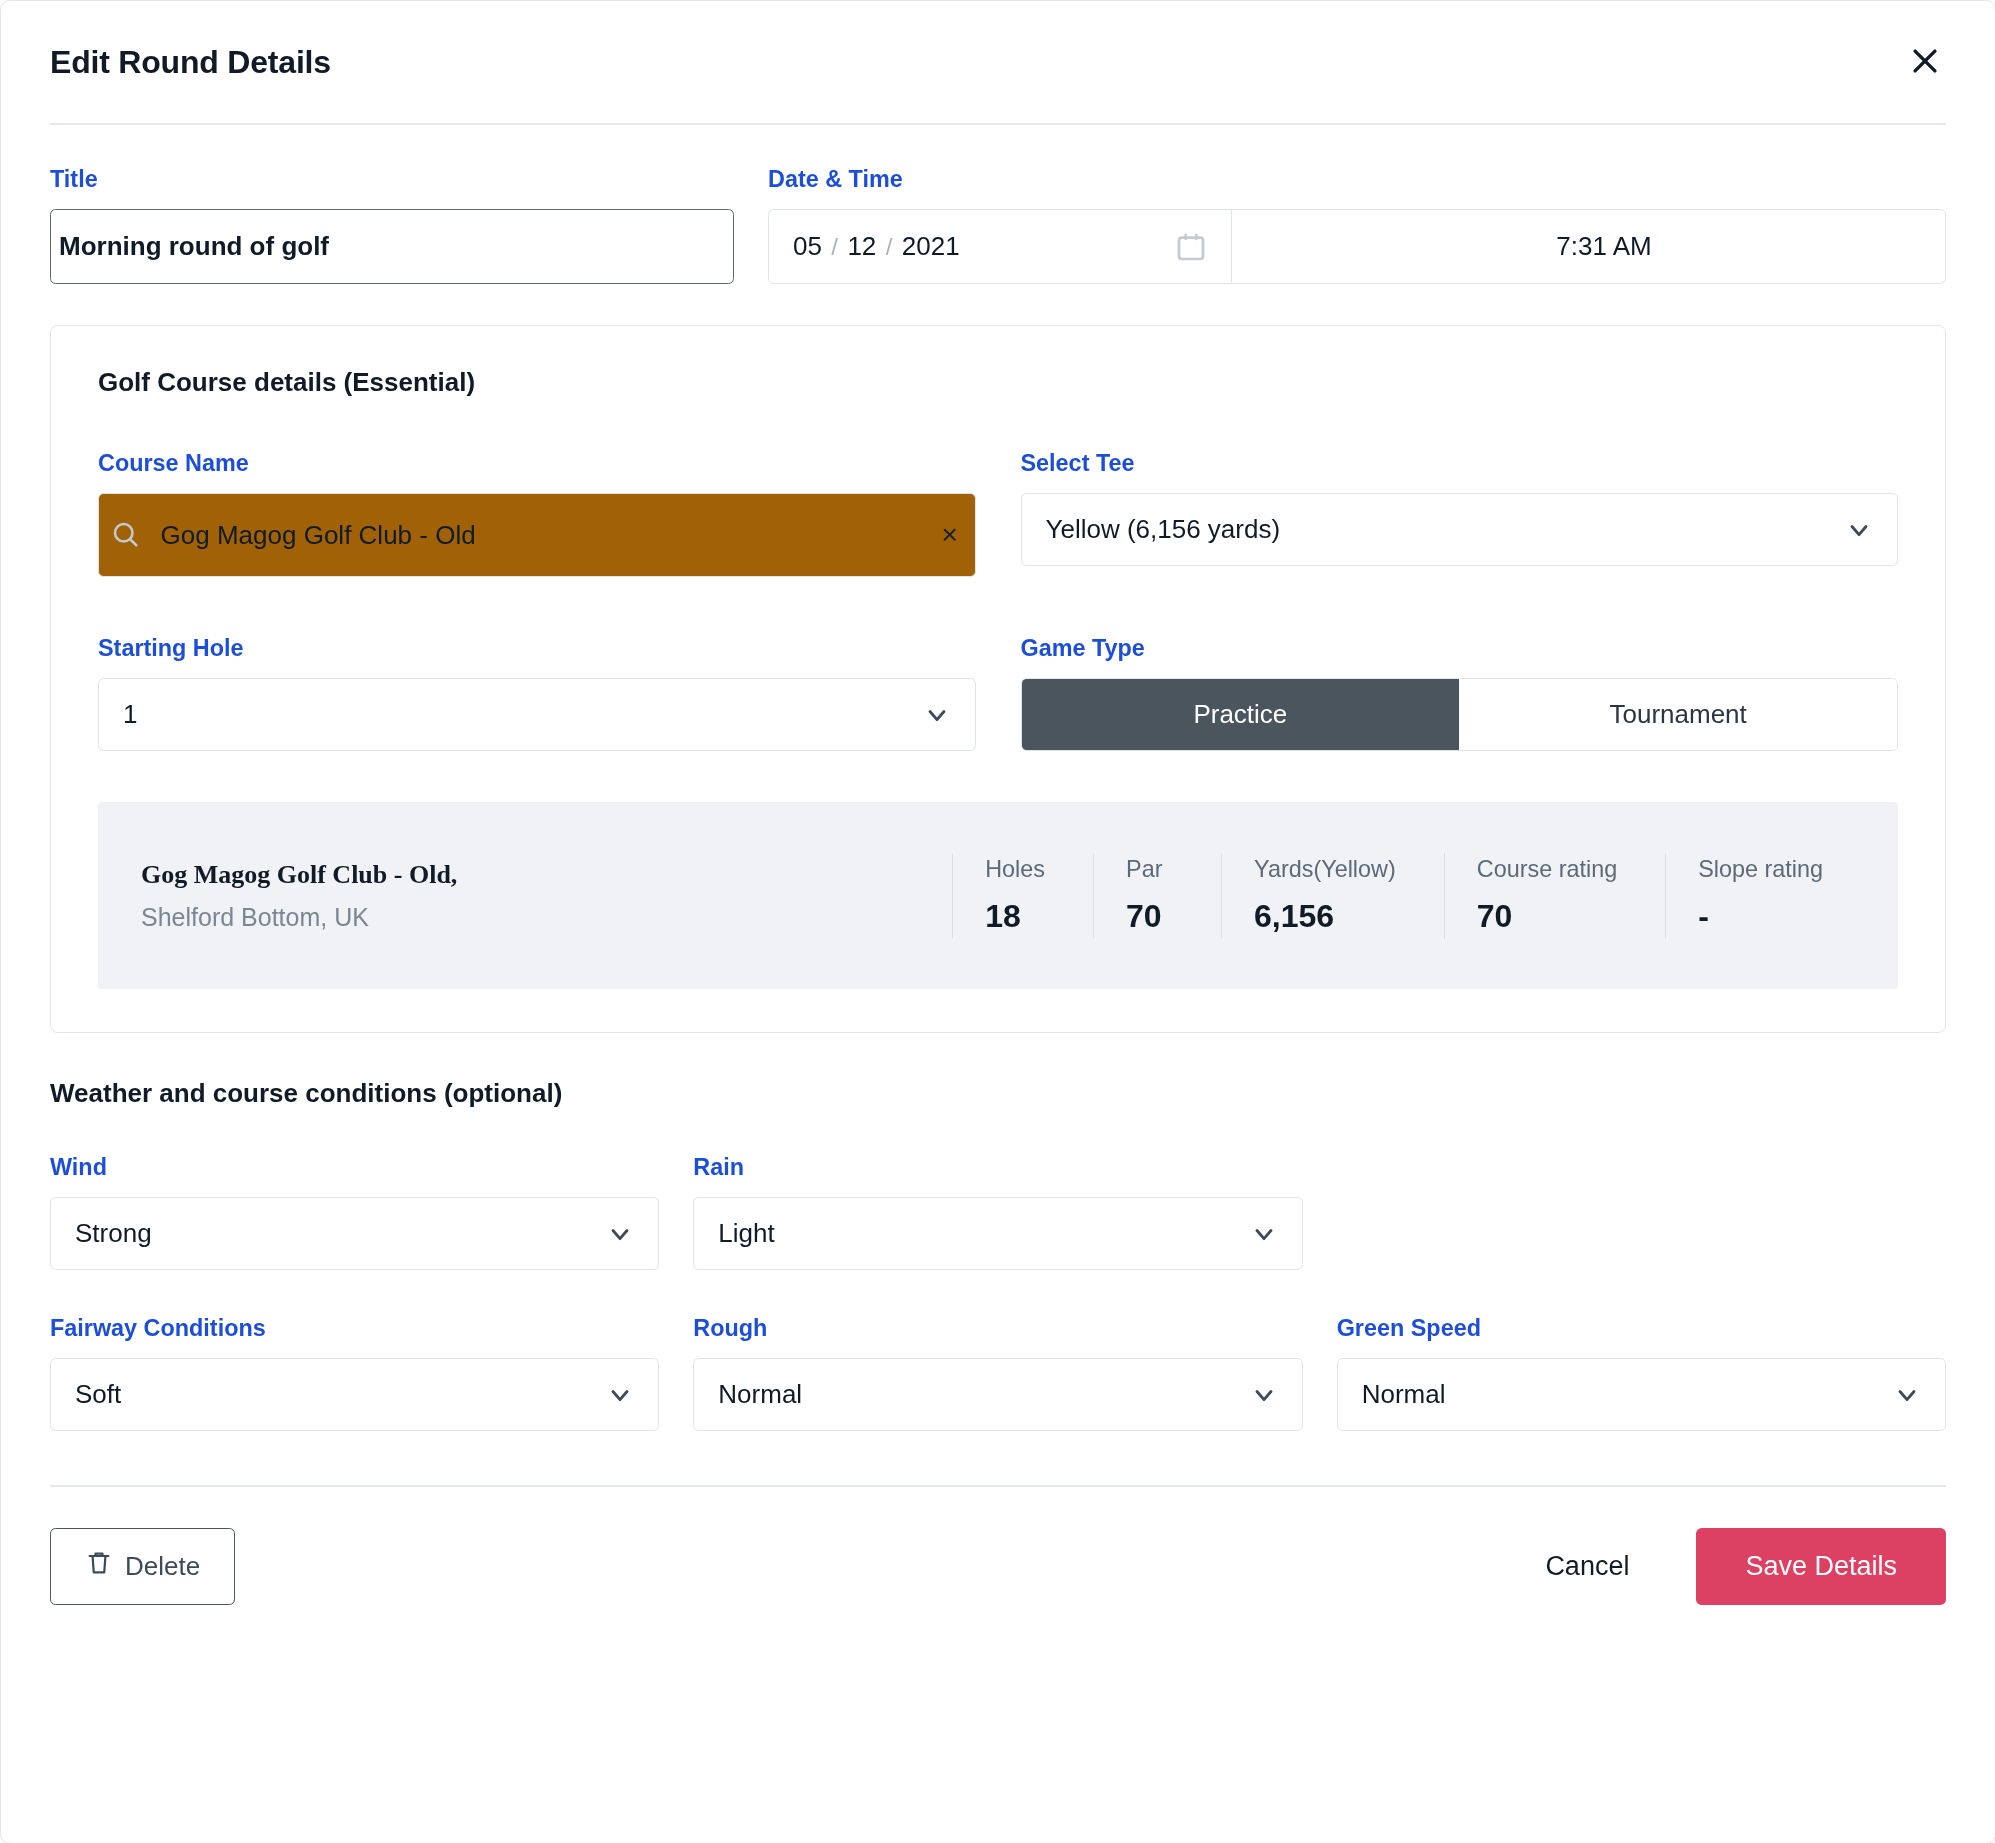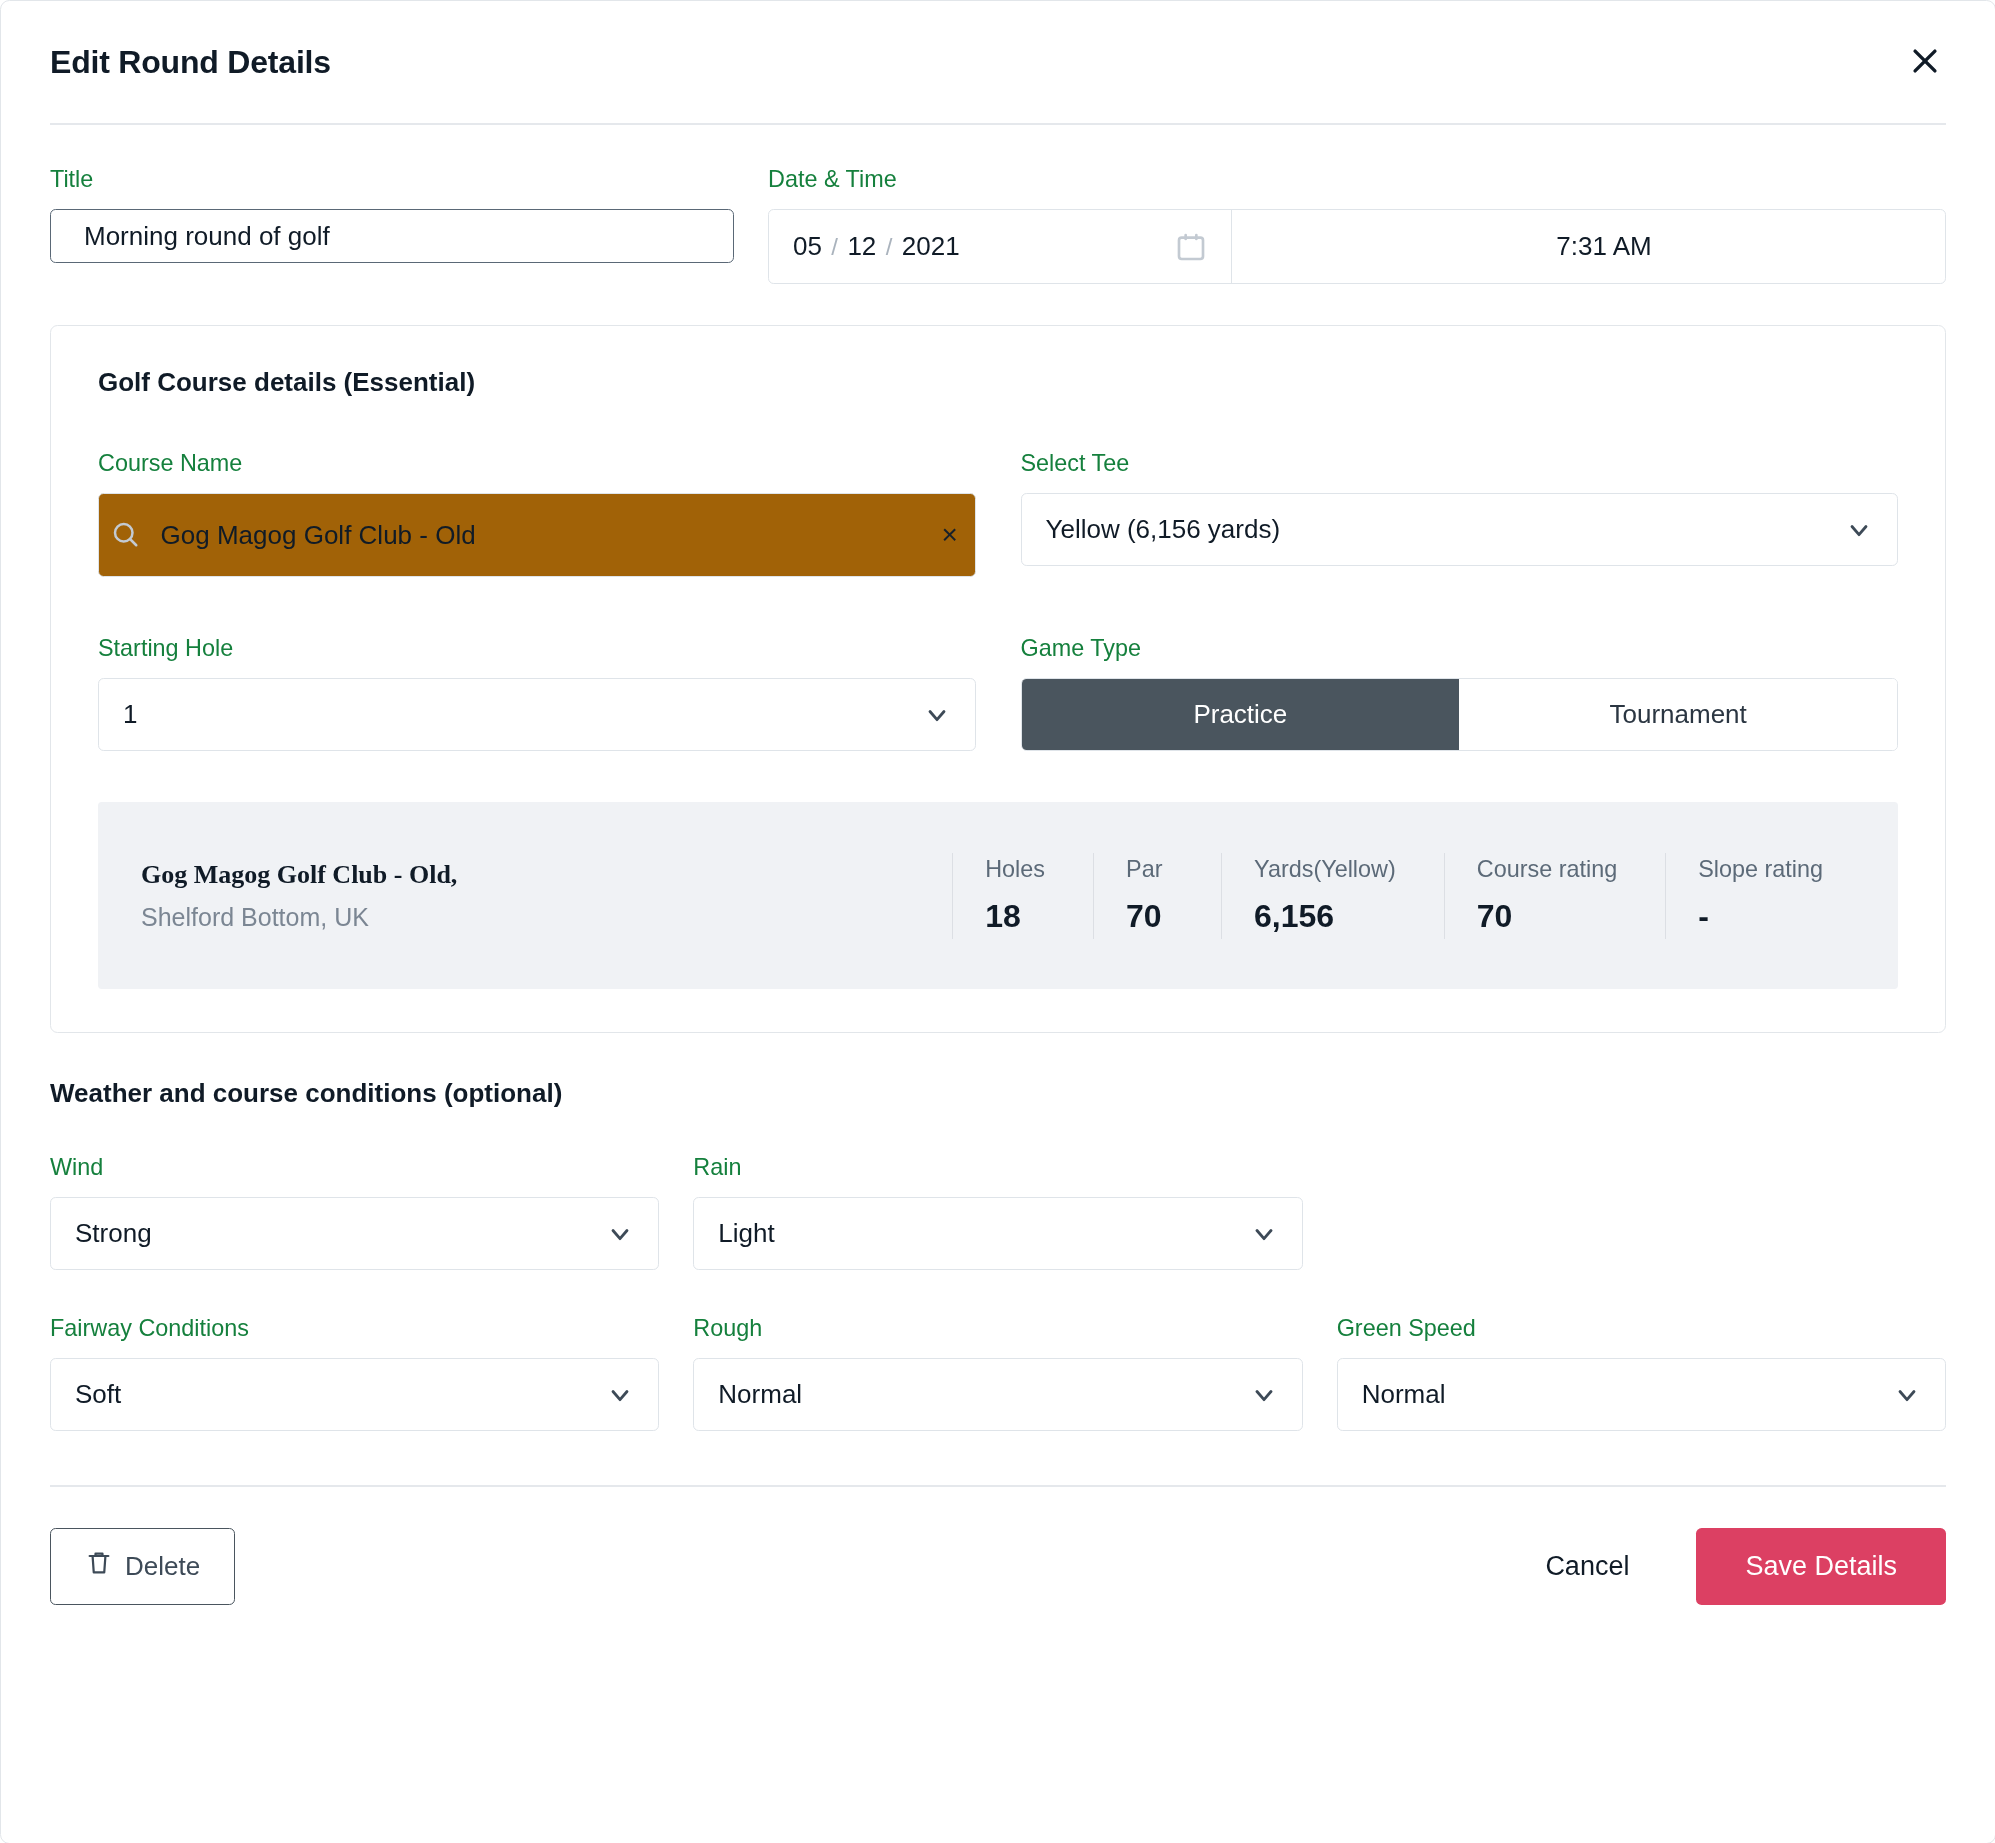--- a/index.html
+++ b/index.html
@@ -52,36 +52,37 @@
   }
   .header-rule {
     height: 1.9px;
     background: #e5e8ec;
     margin: 36px 49px 0 49px;
   }
 
   
   .field-label {
     font-size: 23.4px;
-    color: #15803d;
+    color: #1d4ed8;
     margin-bottom: 16px;
     display: block;
-    font-weight: normal;
+    font-weight: bold;
   }
 
   .text-input {
-    height: 54px;
+    height: 75px;
     border: 1.9px solid #5a6876;
     border-radius: 5.6px;
     display: flex;
     align-items: center;
-    padding: 0 33px;
+    padding: 0 8px;
     font-size: 26px;
     color: #101b27;
     background: #fff;
+    font-weight: bold;
   }
 
   
   .row-top {
     display: flex;
     gap: 34px;
     padding-top: 41px;
   }
   .col-title { width: 684px; }
   .col-datetime { flex: 1; }

